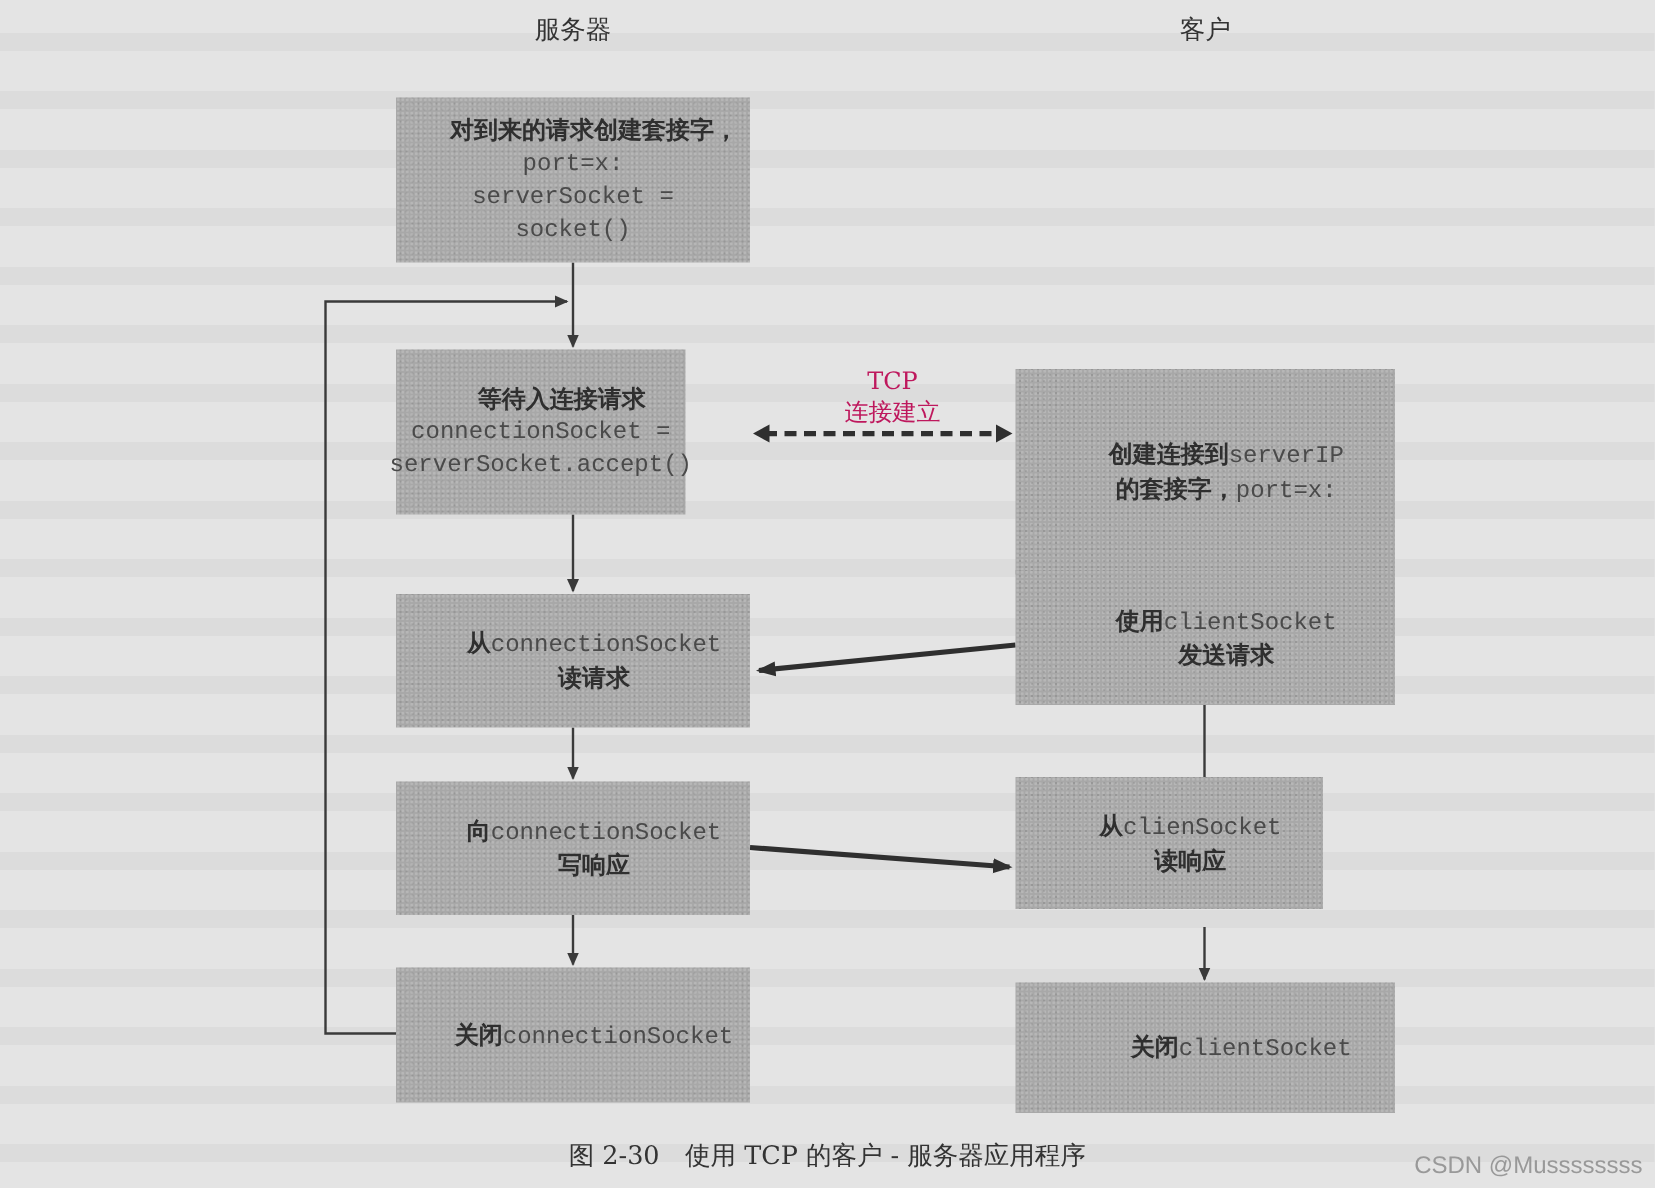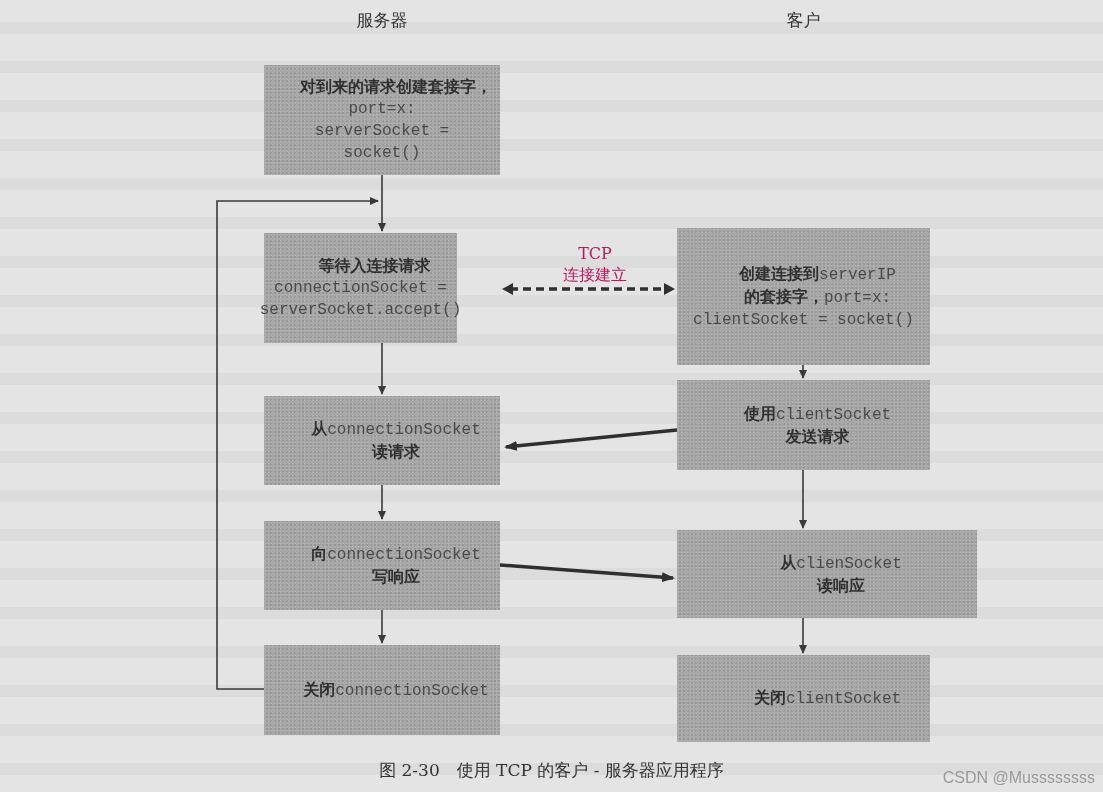--- a/index.html
+++ b/index.html
@@ -111,32 +111,31 @@
 
 <div class="box" style="left:264px; top:521px; width:236px; height:89px;">
   <span class="line"><span class="cn">向</span><span class="mono">connectionSocket</span></span>
   <span class="line cn">写响应</span>
 </div>
 
 <div class="box" style="left:264px; top:645px; width:236px; height:90px;">
   <span class="line"><span class="cn">关闭</span><span class="mono">connectionSocket</span></span>
 </div>
 
-<div class="box" style="left:677px; top:228px; width:253px; height:137px;">
+<div class="box" style="left:677px; top:246px; width:253px; height:137px;">
   <span class="line"><span class="cn">创建连接到</span><span class="mono">serverIP</span></span>
   <span class="line"><span class="cn">的套接字，</span><span class="mono">port=x:</span></span>
-  <span class="line mono">clientSocket = socket()</span>
 </div>
 
 <div class="box" style="left:677px; top:380px; width:253px; height:90px;">
   <span class="line"><span class="cn">使用</span><span class="mono">clientSocket</span></span>
   <span class="line cn">发送请求</span>
 </div>
 
-<div class="box" style="left:677px; top:530px; width:300px; height:88px;">
+<div class="box" style="left:677px; top:518px; width:205px; height:88px;">
   <span class="line"><span class="cn">从</span><span class="mono">clienSocket</span></span>
   <span class="line cn">读响应</span>
 </div>
 
 <div class="box" style="left:677px; top:655px; width:253px; height:87px;padding-left:20px;">
   <span class="line"><span class="cn">关闭</span><span class="mono">clientSocket</span></span>
 </div>
 
 <div class="caption">图 2-30　使用 TCP 的客户 - 服务器应用程序</div>
 <div class="watermark">CSDN @Mussssssss</div>

